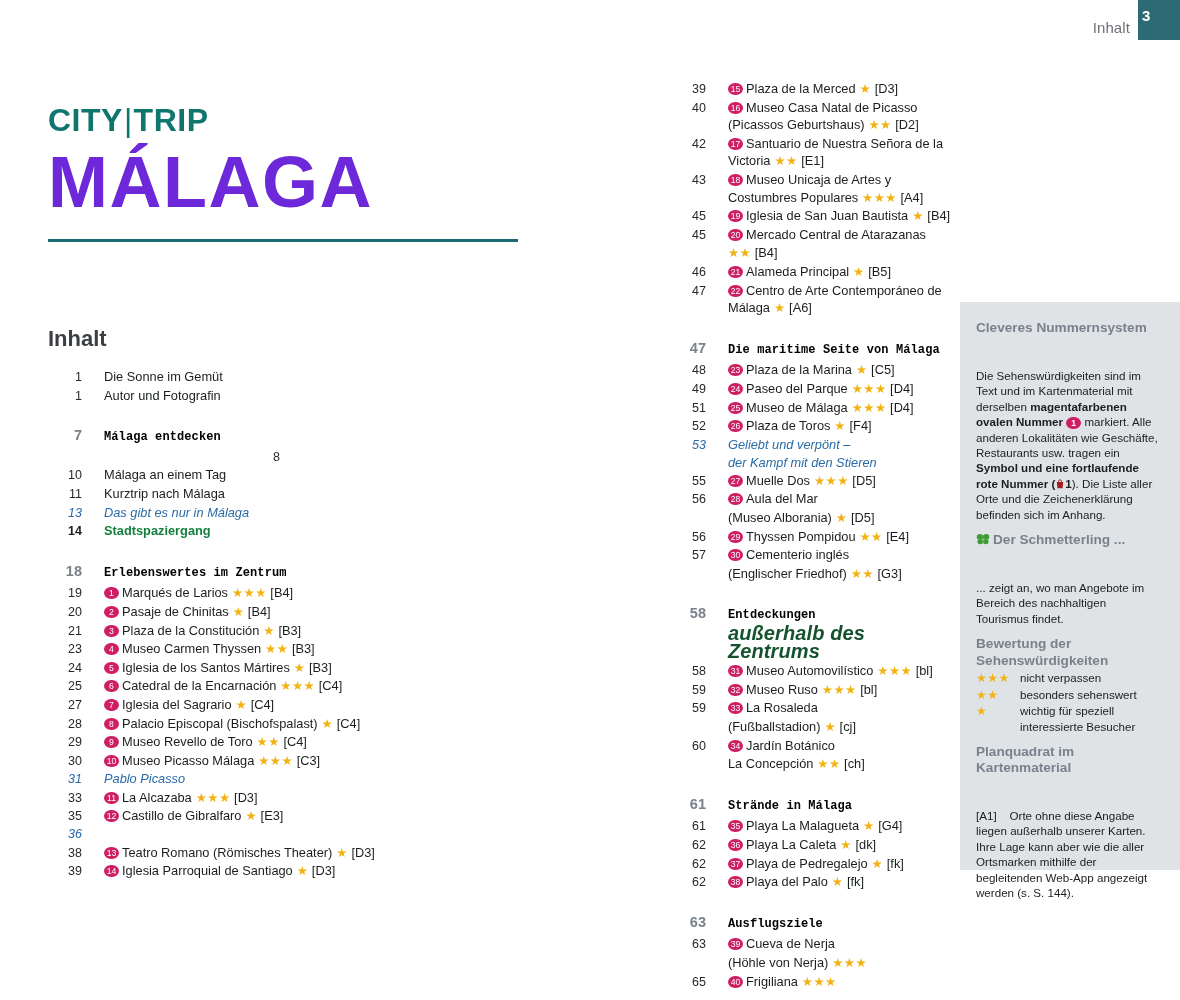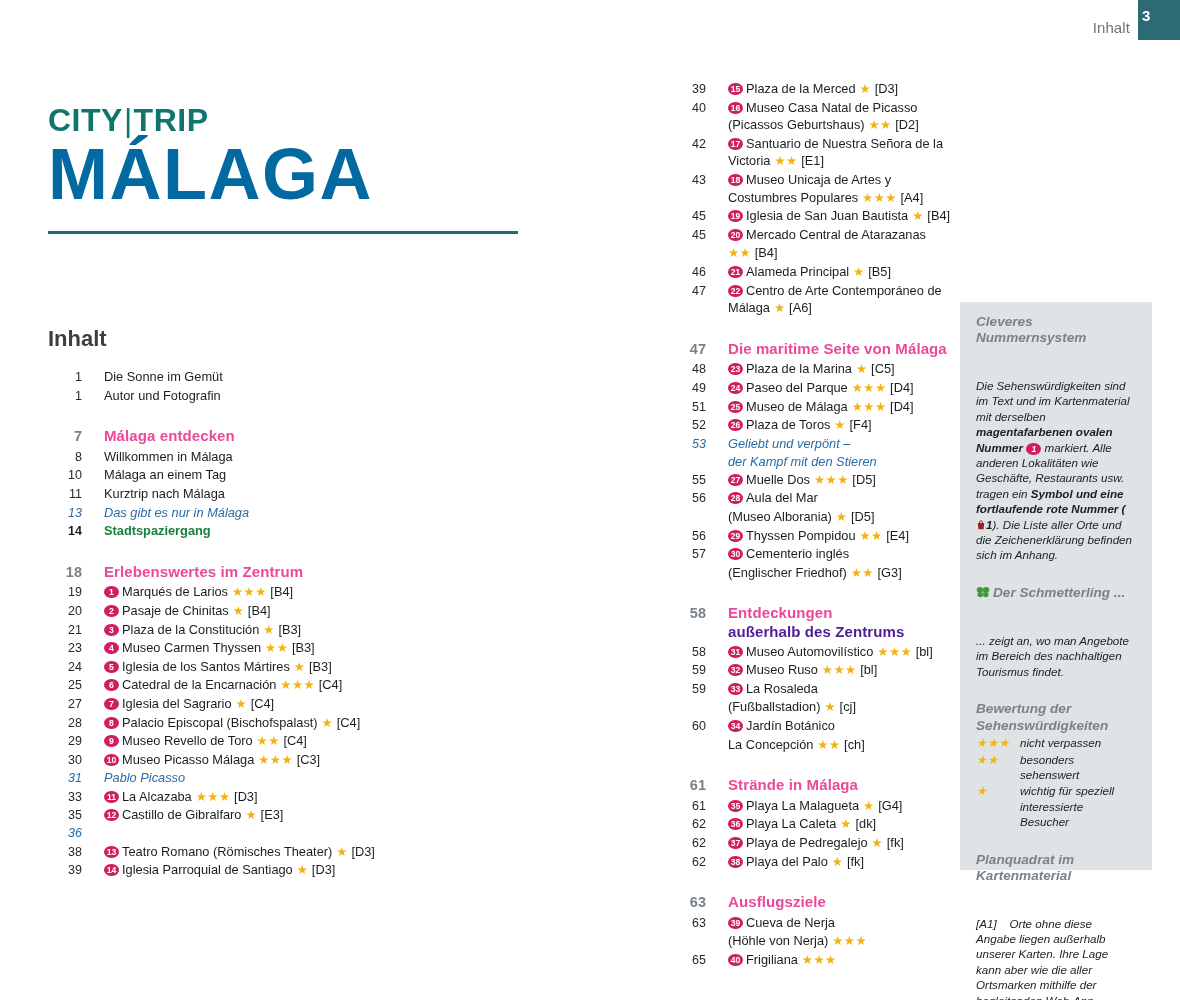--- a/index.html
+++ b/index.html
@@ -34,22 +34,22 @@
 
   
   .titleblock { position: absolute; left: 48px; top: 104px; width: 480px; }
   .t-citytrip {
     font-size: 32px; font-weight: 700; color: #0f766e;
     letter-spacing: .4px; line-height: 1;
   }
   .t-city { letter-spacing: .5px; }
   .t-pipe { font-weight: 400; margin: 0 1px; }
   .t-malaga {
-    font-size: 72px; font-weight: 700; color: #0369a1;
-    letter-spacing: 1.5px; line-height: 1.02; margin-top: 2px;
+    font-size: 72px; font-weight: 700; color: #6d28d9;
+    letter-spacing: 1.5px; line-height: 1.02; margin-top: 10px;
   }
   .t-rule {
     margin-top: 20px; width: 470px; height: 3px; background: #1d6b73;
   }
 
   
   .inhalt-h {
     position: absolute; left: 48px; top: 326px;
     font-size: 22px; font-weight: 700; color: #3b3f43;
   }
@@ -68,25 +68,25 @@
     flex: 1 1 auto; padding-left: 22px;
     font-size: 12.8px; color: #1b1e20; font-weight: 400;
   }
 
   
   .toc-row.section { margin-top: 22px; }
   .toc-row.section .toc-pg {
     font-size: 14.5px; color: #79828b; font-weight: 700;
   }
   .toc-row.section .toc-txt {
-    font-size: 15px; color: #ec4899; font-weight: 700; letter-spacing: .1px;
+    font-size: 12px; color: #000000; font-weight: 700; letter-spacing: .1px; font-family: Liberation Mono, monospace;
   }
   .toc-row.section-cont .toc-pg { color: transparent; }
   .toc-row.section-cont .toc-txt {
-    font-size: 15px; color: #4c1d95; font-weight: 700; letter-spacing: .1px;
+    font-size: 20px; color: #14532d; font-weight: 700; letter-spacing: .1px; font-style: italic;
   }
   
   .toc-row.after-section { margin-top: 2px; justify-content: center; }
 
   
   .toc-row.essay .toc-pg {
     font-style: italic; color: #2a6ba8; font-size: 12.5px;
   }
   .toc-row.essay .toc-txt {
     font-style: italic; color: #2a6ba8; font-size: 12.8px;
@@ -101,42 +101,41 @@
   .toc-row.strong .toc-txt { font-weight: 700; color: #15803d; }
 
   
   .badge {
     display: inline-block;
     min-width: 15px; height: 12px;
     padding: 0 2px;
     border-radius: 7px / 6px;
     background: #cf1e63;
     color: #ffffff;
-    font-size: 8.6px; font-weight: 700;
+    font-size: 8.6px; font-weight: 400;
     line-height: 12px; text-align: center;
     vertical-align: 1px;
     margin-right: 3px;
     font-family: "Liberation Sans", sans-serif;
   }
   .stars { color: #f2b312; letter-spacing: 0.5px; font-size: 12.4px; }
   .grid { color: #1b1e20; }
 
   
   .infobox {
     position: absolute; left: 960px; top: 302px;
-    width: 192px; height: 568px;
+    width: 220px; height: 568px;
     background: #dfe3e6;
-    padding: 12px 18px 0 16px;
-    font-style: italic;
+    padding: 18px 18px 0 16px;
   }
   .ib-h {
     font-size: 13.6px; font-weight: 700; color: #79828b;
     line-height: 16px; margin-bottom: 1px;
   }
-  .ib-h.spaced { margin-top: 22px; }
+  .ib-h.spaced { margin-top: 10px; }
   .ib-p {
     font-size: 11.6px; color: #1b1e20; line-height: 15.4px;
     text-align: left;
     margin-top: 32px;
   }
   .ib-p b { font-weight: 700; }
   .ib-badge {
     display: inline-block;
     min-width: 15px; height: 12px; padding: 0 3px;
     border-radius: 7px / 6px;
@@ -192,21 +191,20 @@
       <div class="toc-row">
         <div class="toc-pg">1</div>
         <div class="toc-txt">Autor und Fotografin</div>
       </div>
       <div class="toc-row section">
         <div class="toc-pg">7</div>
         <div class="toc-txt">Málaga entdecken</div>
       </div>
       <div class="toc-row after-section">
         <div class="toc-pg">8</div>
-        <div class="toc-txt">Willkommen in Málaga</div>
       </div>
       <div class="toc-row">
         <div class="toc-pg">10</div>
         <div class="toc-txt">Málaga an einem Tag</div>
       </div>
       <div class="toc-row">
         <div class="toc-pg">11</div>
         <div class="toc-txt">Kurztrip nach Málaga</div>
       </div>
       <div class="toc-row essay">

